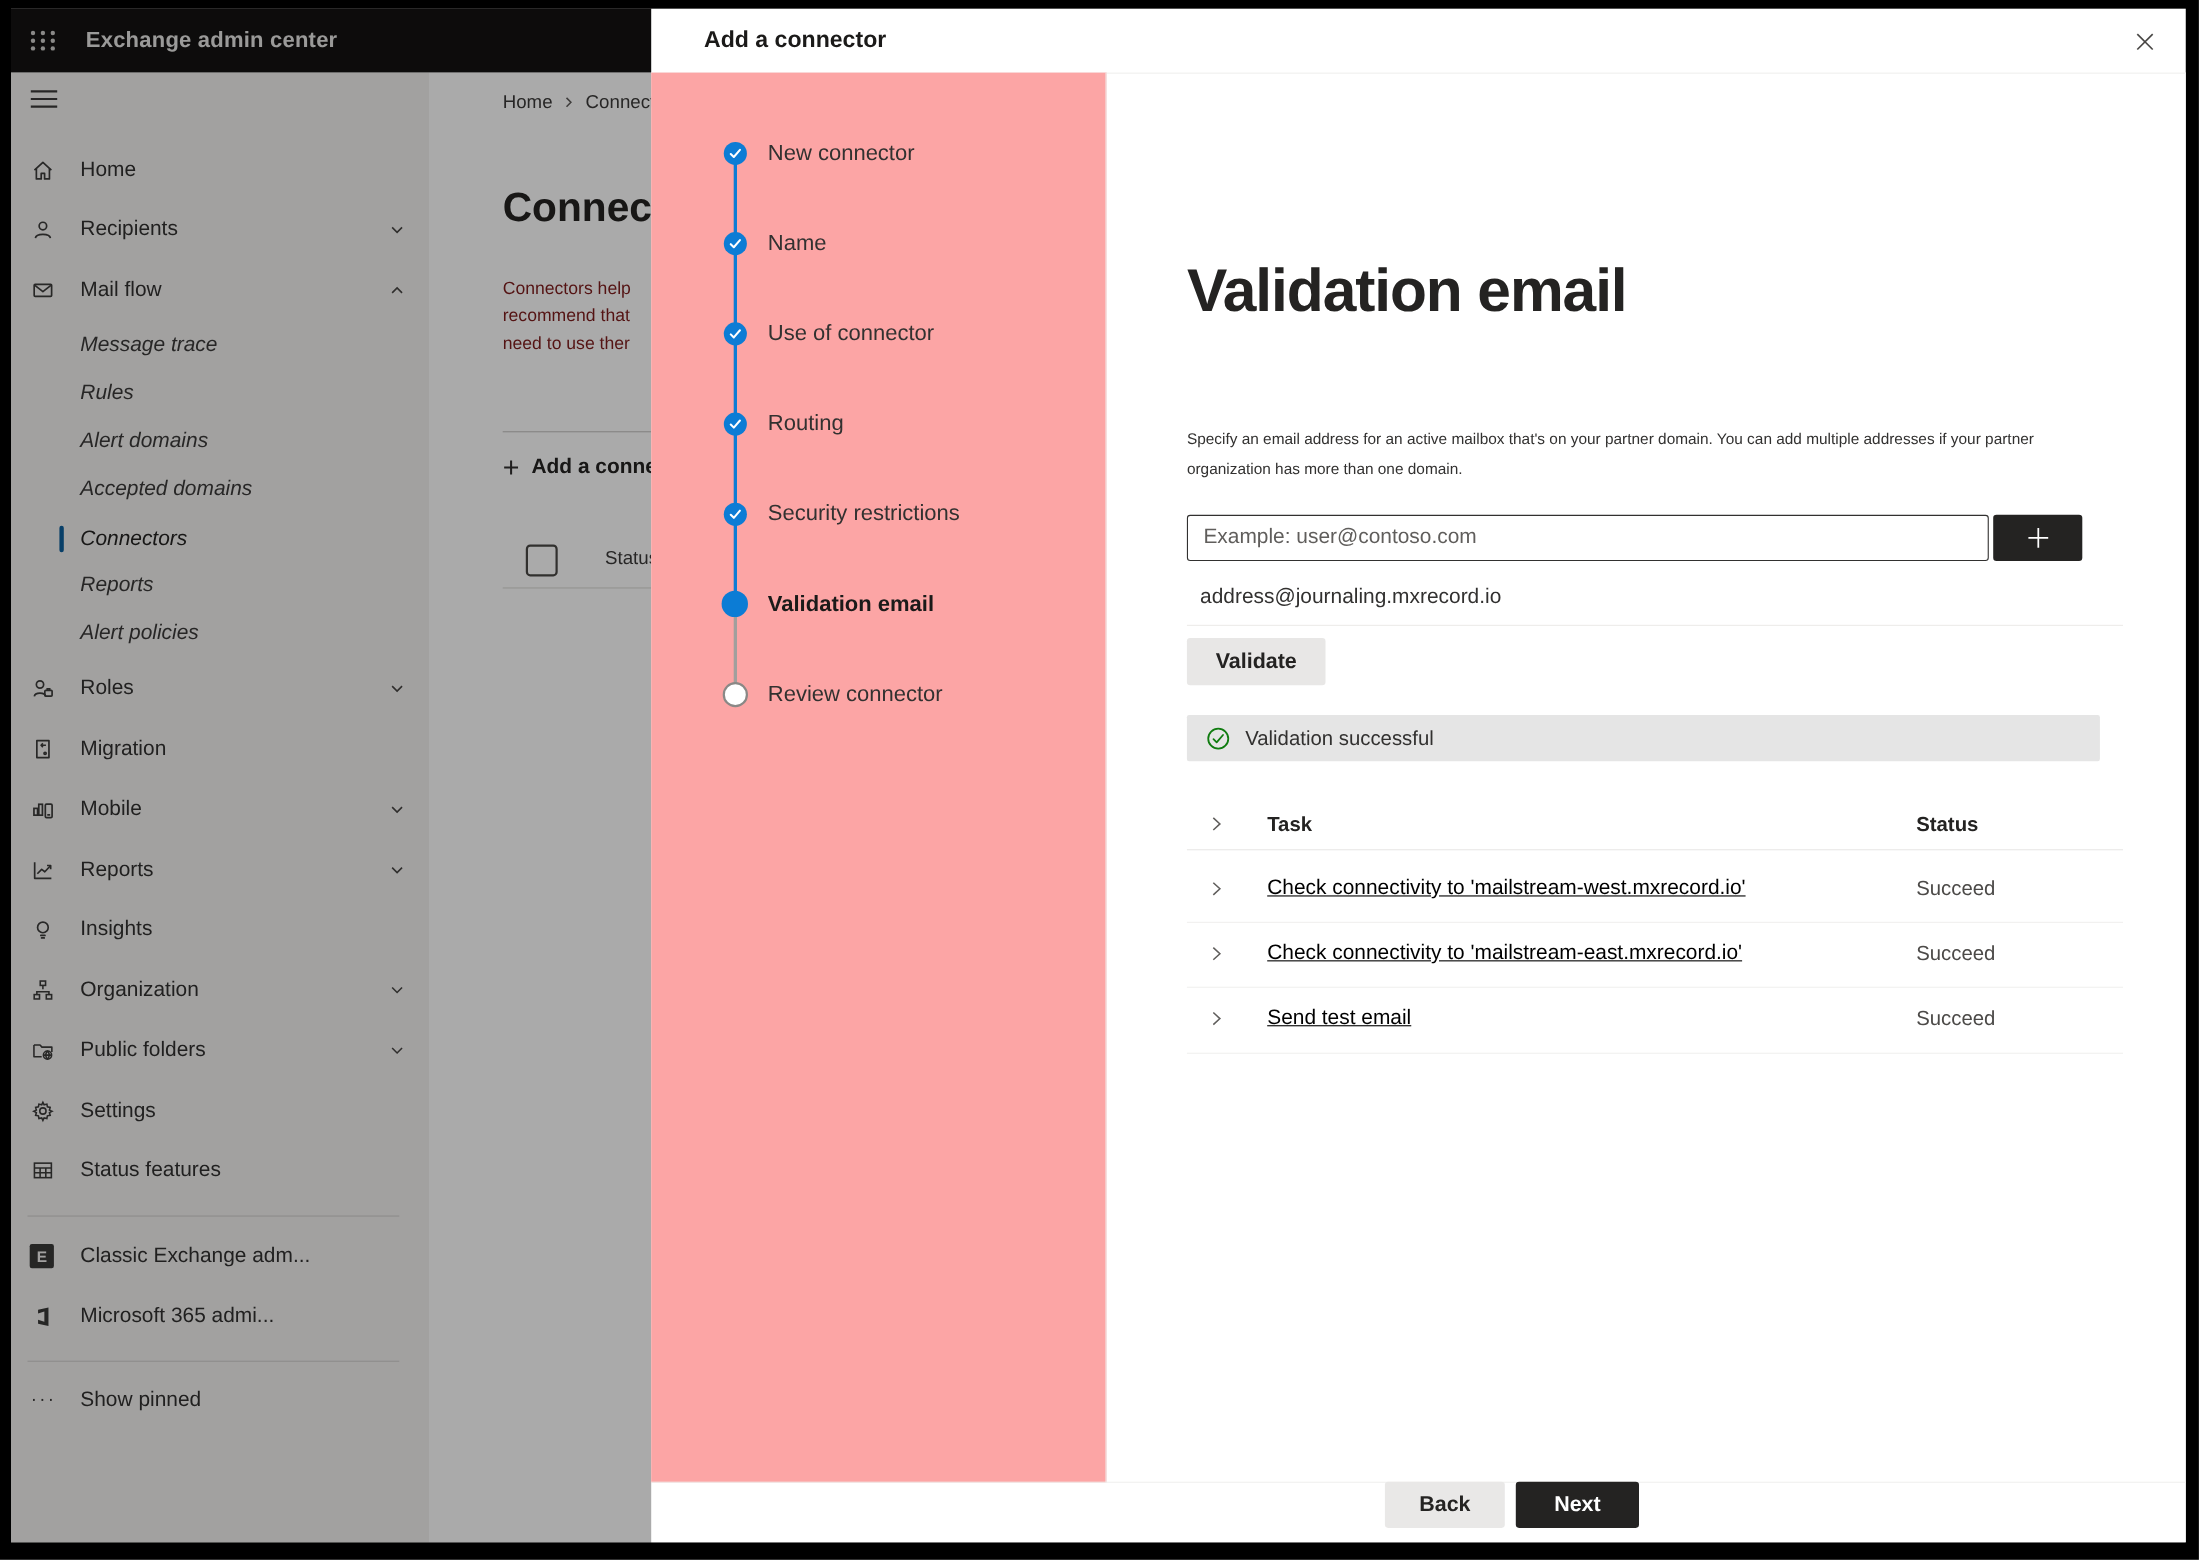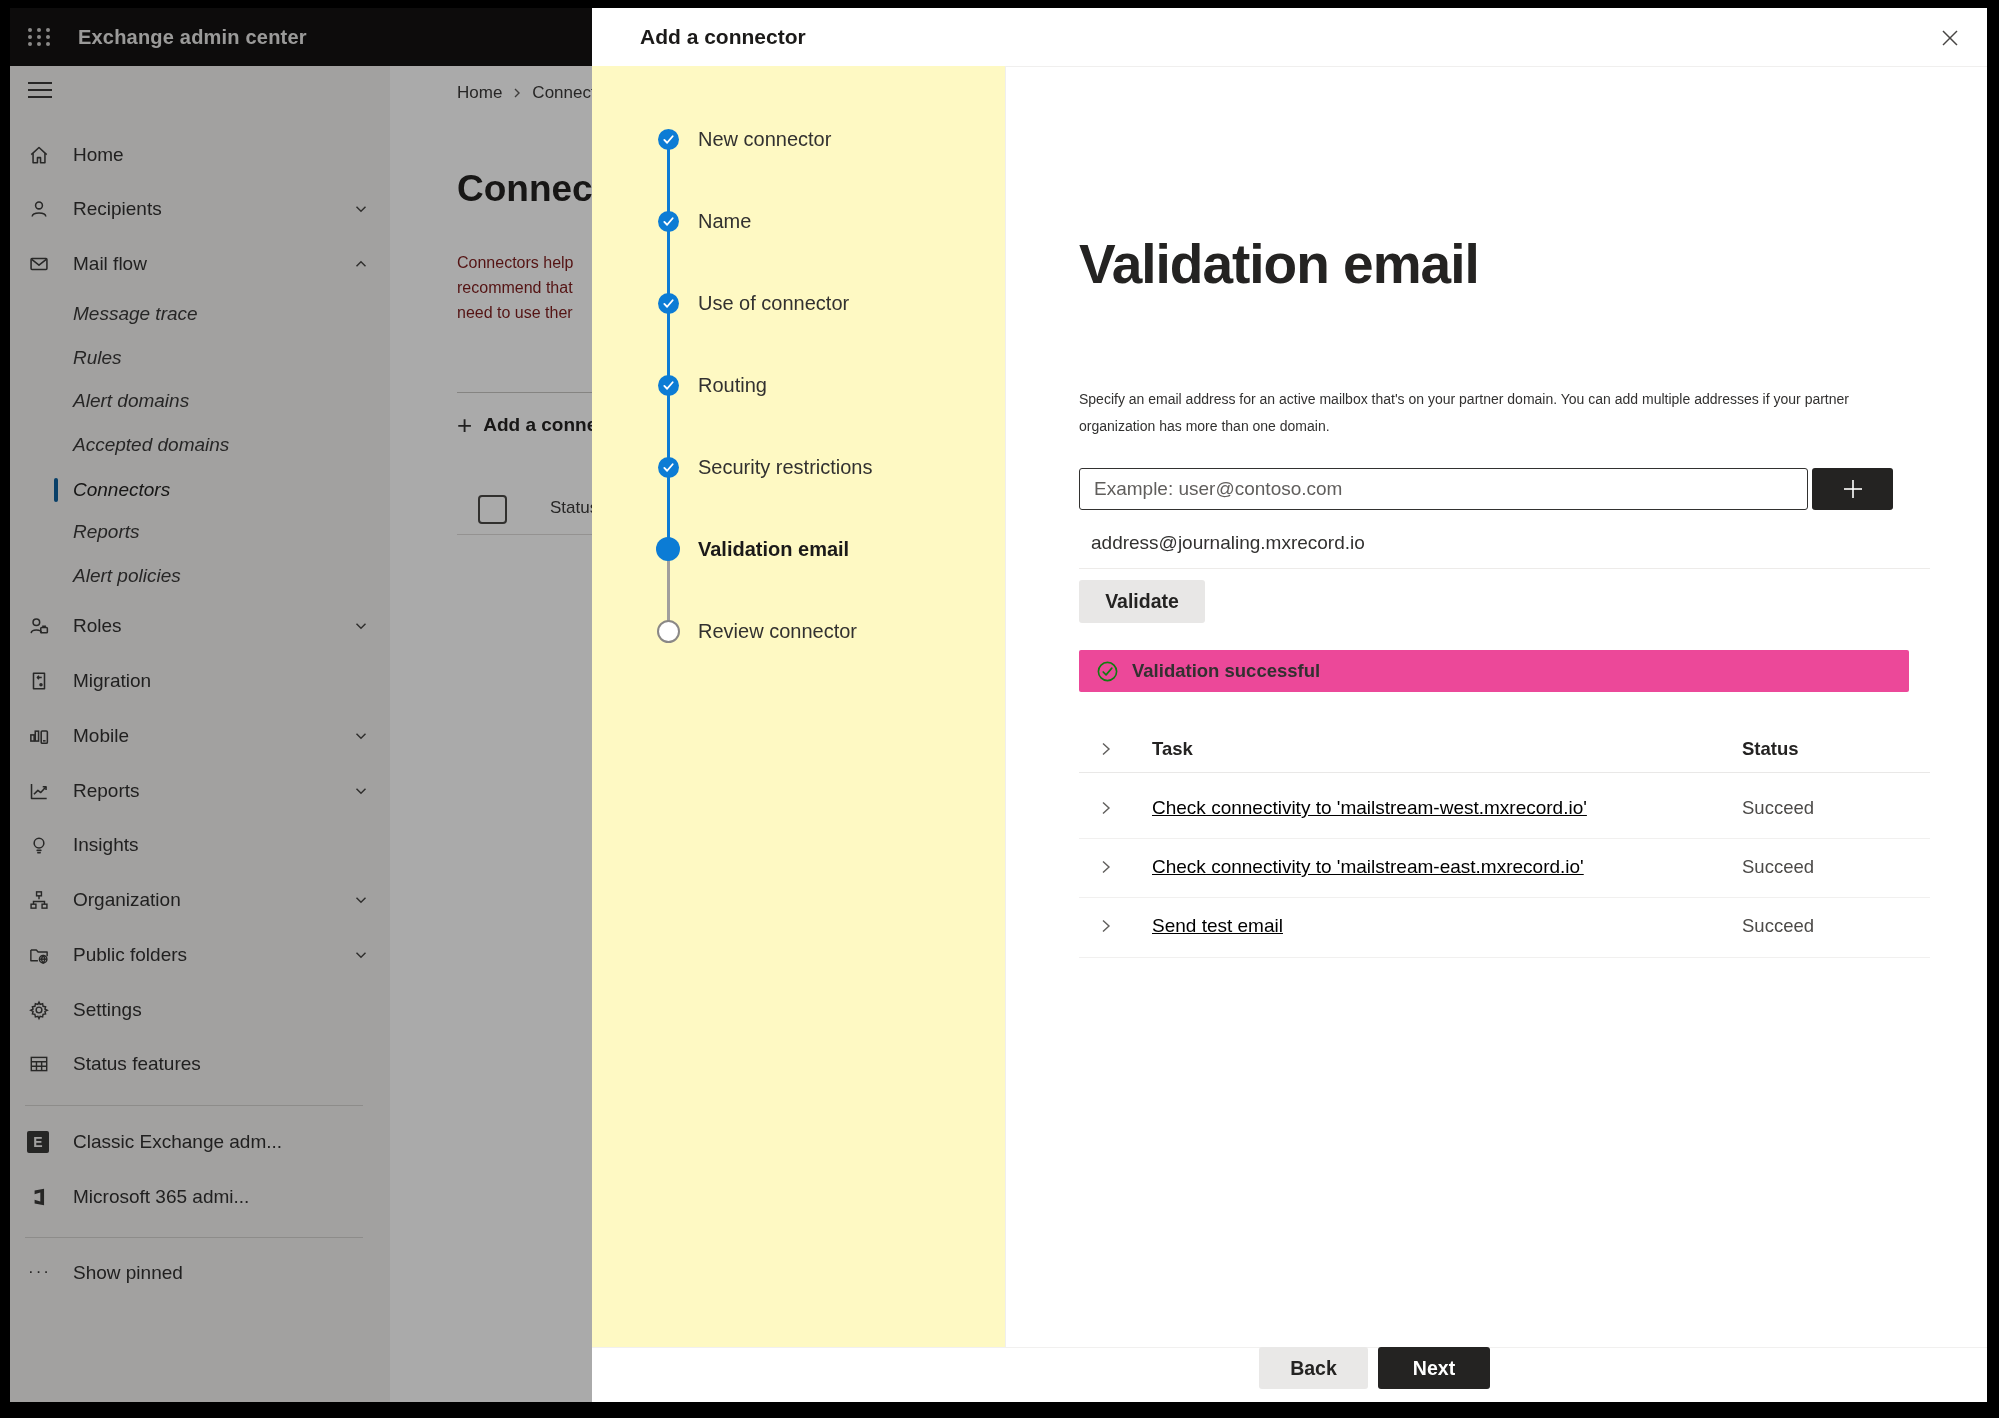--- a/index.html
+++ b/index.html
@@ -46,21 +46,21 @@
 
   
   .overlay{position:absolute;left:10px;top:8px;width:1977px;height:1394px;background:rgba(0,0,0,.335);z-index:50;}
 
   
   .dialog{position:absolute;left:592px;top:8px;width:1395px;height:1394px;background:#fff;z-index:100;}
   .dlg-head{position:absolute;left:0;top:0;right:0;height:58px;border-bottom:1px solid #f0efee;display:flex;align-items:center;}
   .dlg-title{margin-left:48px;font-size:21px;font-weight:700;color:#1b1a19;}
   .dlg-close{position:absolute;right:24px;top:17px;width:26px;height:26px;color:#484644;cursor:pointer;display:flex;align-items:center;justify-content:center;}
 
-  .rail{position:absolute;left:0;top:58px;width:413px;bottom:54px;border-right:1px solid #f0efee;background:#fef9c3;}
+  .rail{position:absolute;left:0;top:58px;width:413px;bottom:54px;border-right:1px solid #f0efee;background:#fca5a5;}
   .rail-line{position:absolute;width:3px;border-radius:2px;}
   .step{position:absolute;left:0;height:40px;display:flex;align-items:center;}
   .step-lb{padding-left:106px;font-size:20px;color:#323130;white-space:nowrap;}
   .step.current .step-lb{font-weight:700;color:#1b1a19;}
   .step-cir{position:absolute;left:66px;width:21px;height:21px;border-radius:50%;background:#0c7cd5;display:flex;align-items:center;justify-content:center;}
   .step.current .step-cir{left:64px;width:24px;height:24px;}
   .step.todo .step-cir{left:65px;width:19px;height:19px;background:#fff;border:2.5px solid #8a8886;}
 
   .content{position:absolute;left:0;top:58px;right:0;bottom:54px;}
   .v-head{position:absolute;left:487px;top:166px;font-size:55px;font-weight:700;color:#242322;letter-spacing:-1px;white-space:nowrap;}
@@ -69,22 +69,22 @@
     border:1.5px solid #323130;border-radius:3px;padding:0 14px;font-size:19px;color:#323130;
     font-family:"Liberation Sans",sans-serif;outline:none;}
   .email-input::placeholder{color:#605e5c;}
   .plus-btn{position:absolute;left:1220px;top:402px;width:81px;height:42px;background:#242322;border:none;border-radius:3px;
     color:#fff;cursor:pointer;display:flex;align-items:center;justify-content:center;}
   .addr-row{position:absolute;left:487px;top:456px;width:851px;height:42px;display:flex;align-items:center;}
   .addr-text{margin-left:12px;font-size:19px;color:#323130;}
   .row-div{position:absolute;left:487px;top:502px;width:851px;height:1px;background:#edebe9;}
   .validate-btn{position:absolute;left:487px;top:514px;width:126px;height:43px;background:#e8e7e6;border:none;border-radius:3px;
     font-size:19.5px;font-weight:600;color:#242322;font-family:"Liberation Sans",sans-serif;cursor:pointer;}
-  .banner{position:absolute;left:487px;top:584px;width:830px;height:42px;background:#ec4899;border-radius:2px;
-    display:flex;align-items:center;font-weight:bold;}
+  .banner{position:absolute;left:487px;top:584px;width:830px;height:42px;background:#e5e5e5;border-radius:2px;
+    display:flex;align-items:center;}
   .banner-ic{margin-left:17px;width:23px;height:23px;color:#107c10;}
   .banner-tx{margin-left:13px;font-size:18.5px;color:#323130;}
 
   .tbl-chev{position:absolute;left:504px;width:20px;height:20px;color:#605e5c;cursor:pointer;}
   .tbl-head-task{position:absolute;left:560px;font-size:18.5px;font-weight:700;color:#242322;}
   .tbl-head-status{position:absolute;left:1150px;font-size:18.5px;font-weight:700;color:#242322;}
   .tbl-task{position:absolute;left:560px;font-size:19px;color:#000000;white-space:nowrap;text-decoration:underline;}
   .tbl-status{position:absolute;left:1150px;font-size:18.5px;color:#4c4a48;}
   .tbl-div{position:absolute;left:487px;width:851px;height:1px;background:#f1f0ef;}
 

